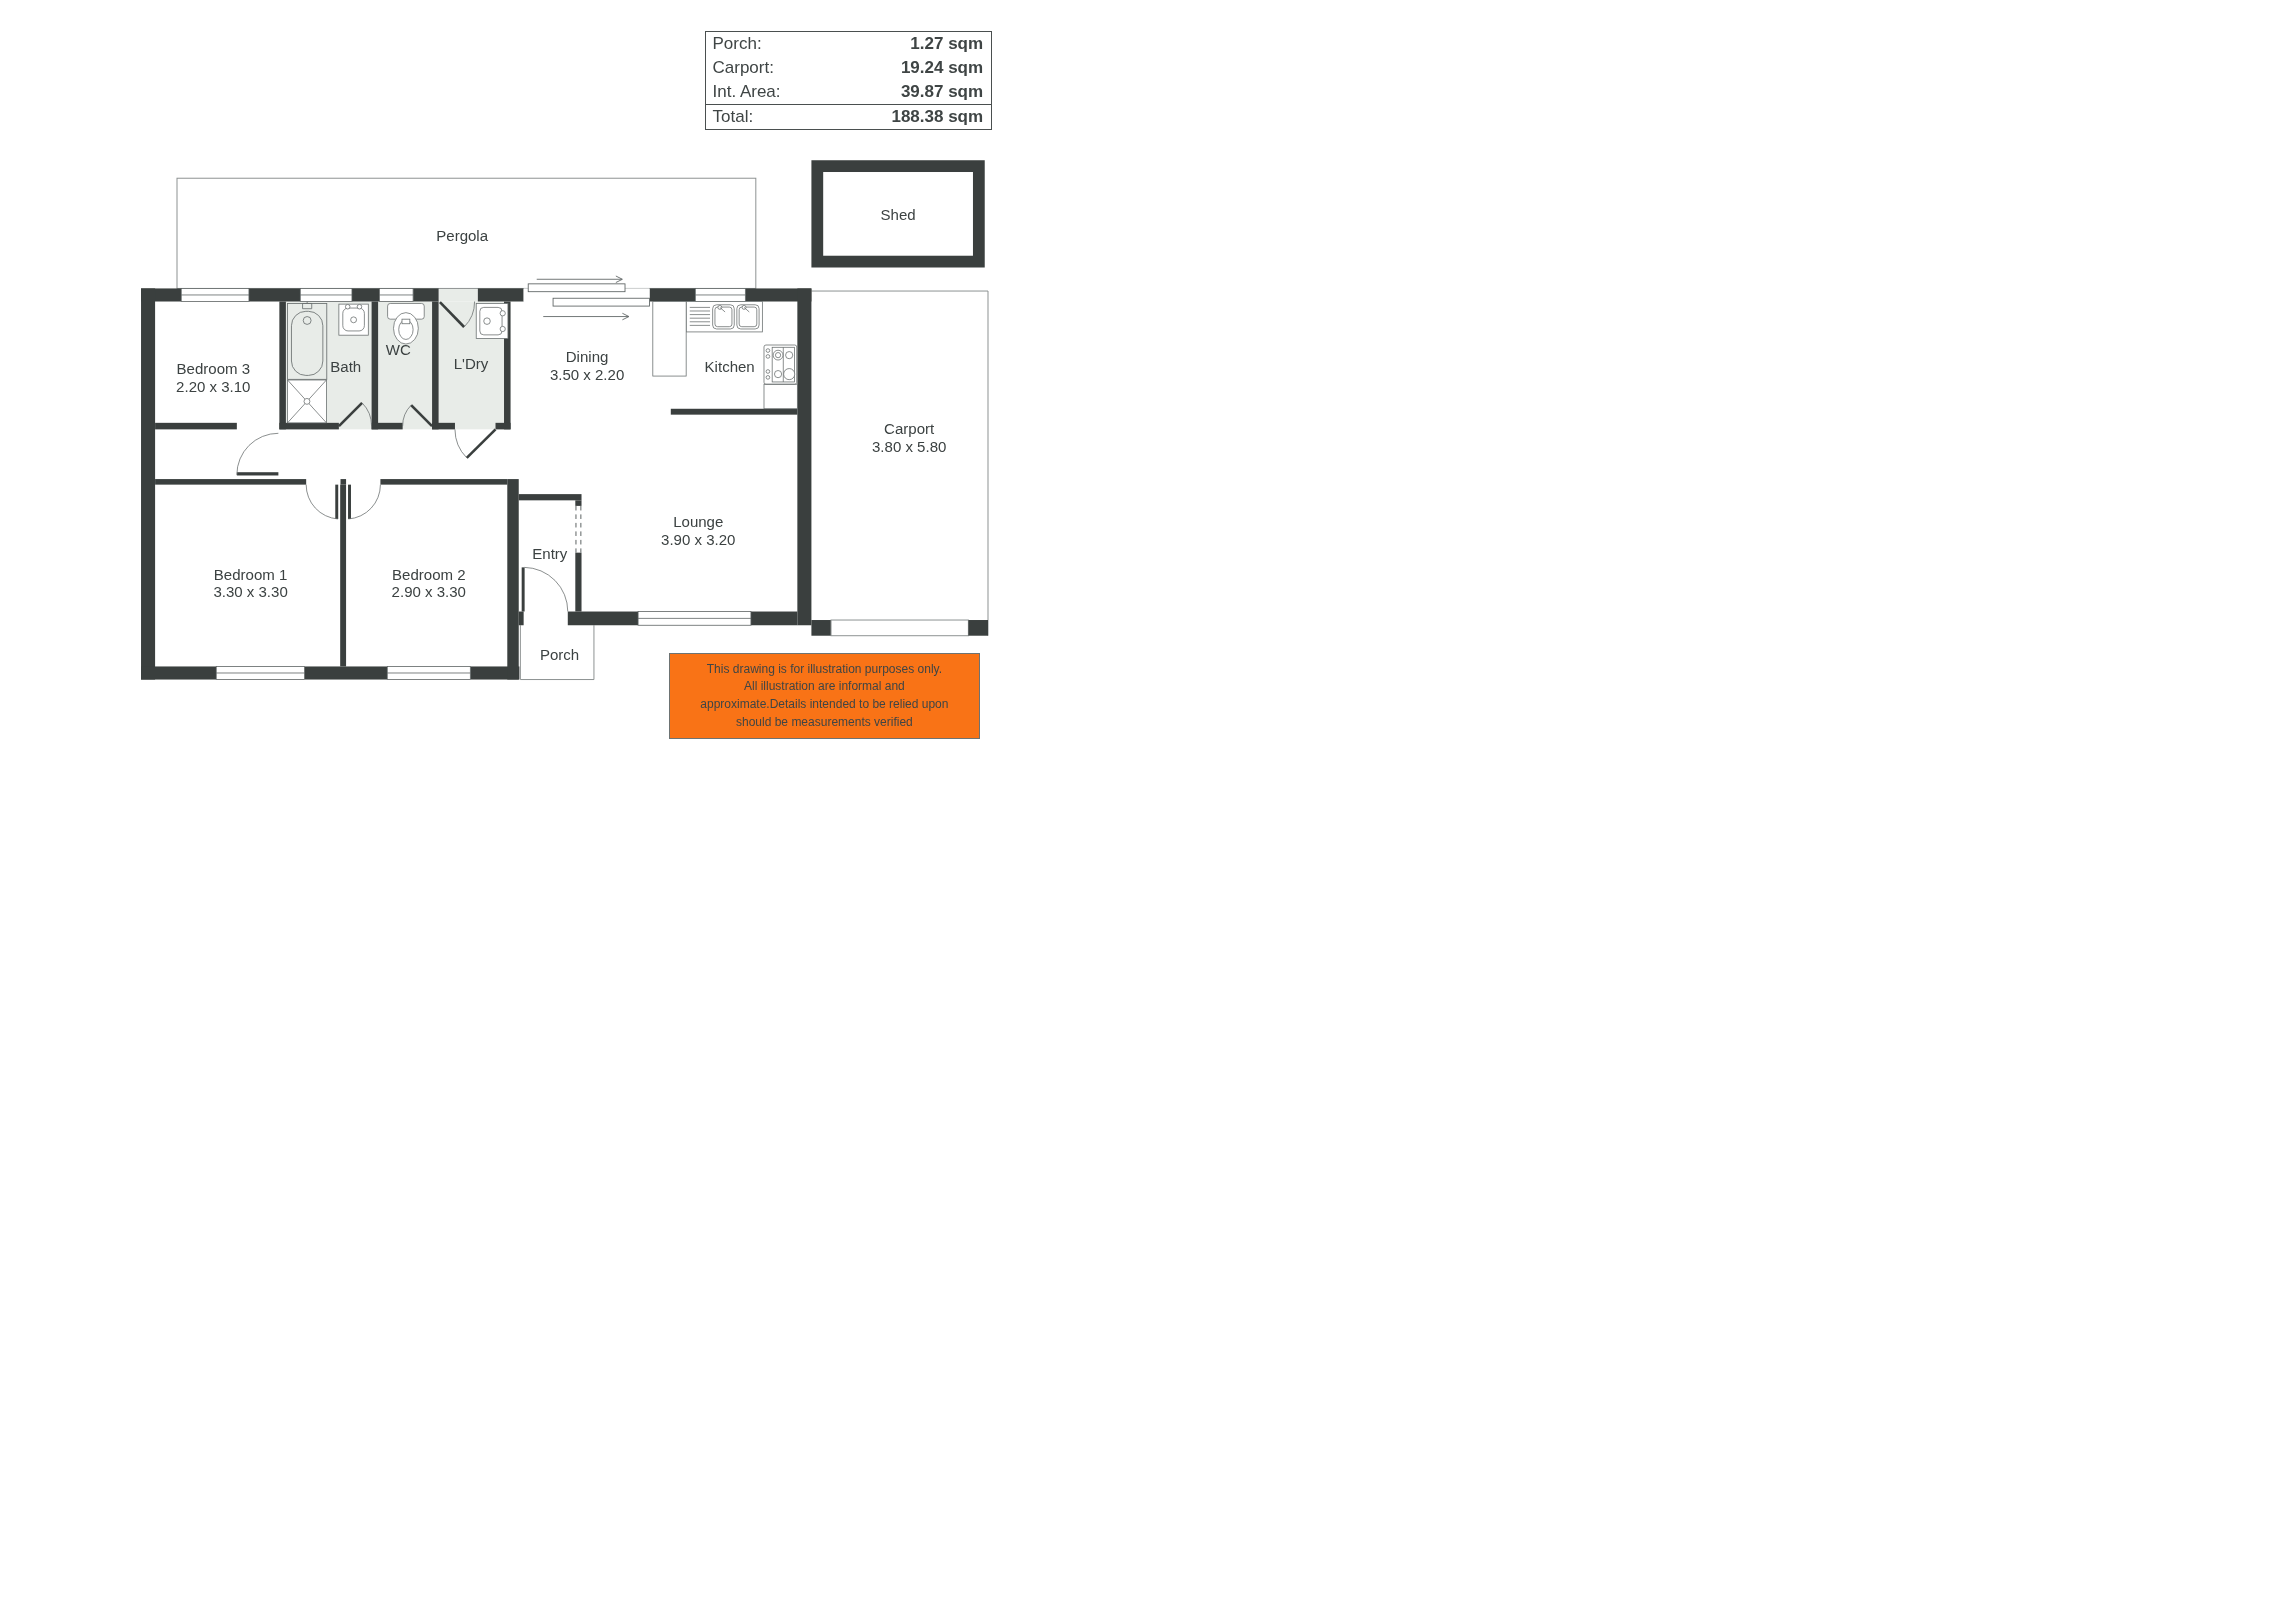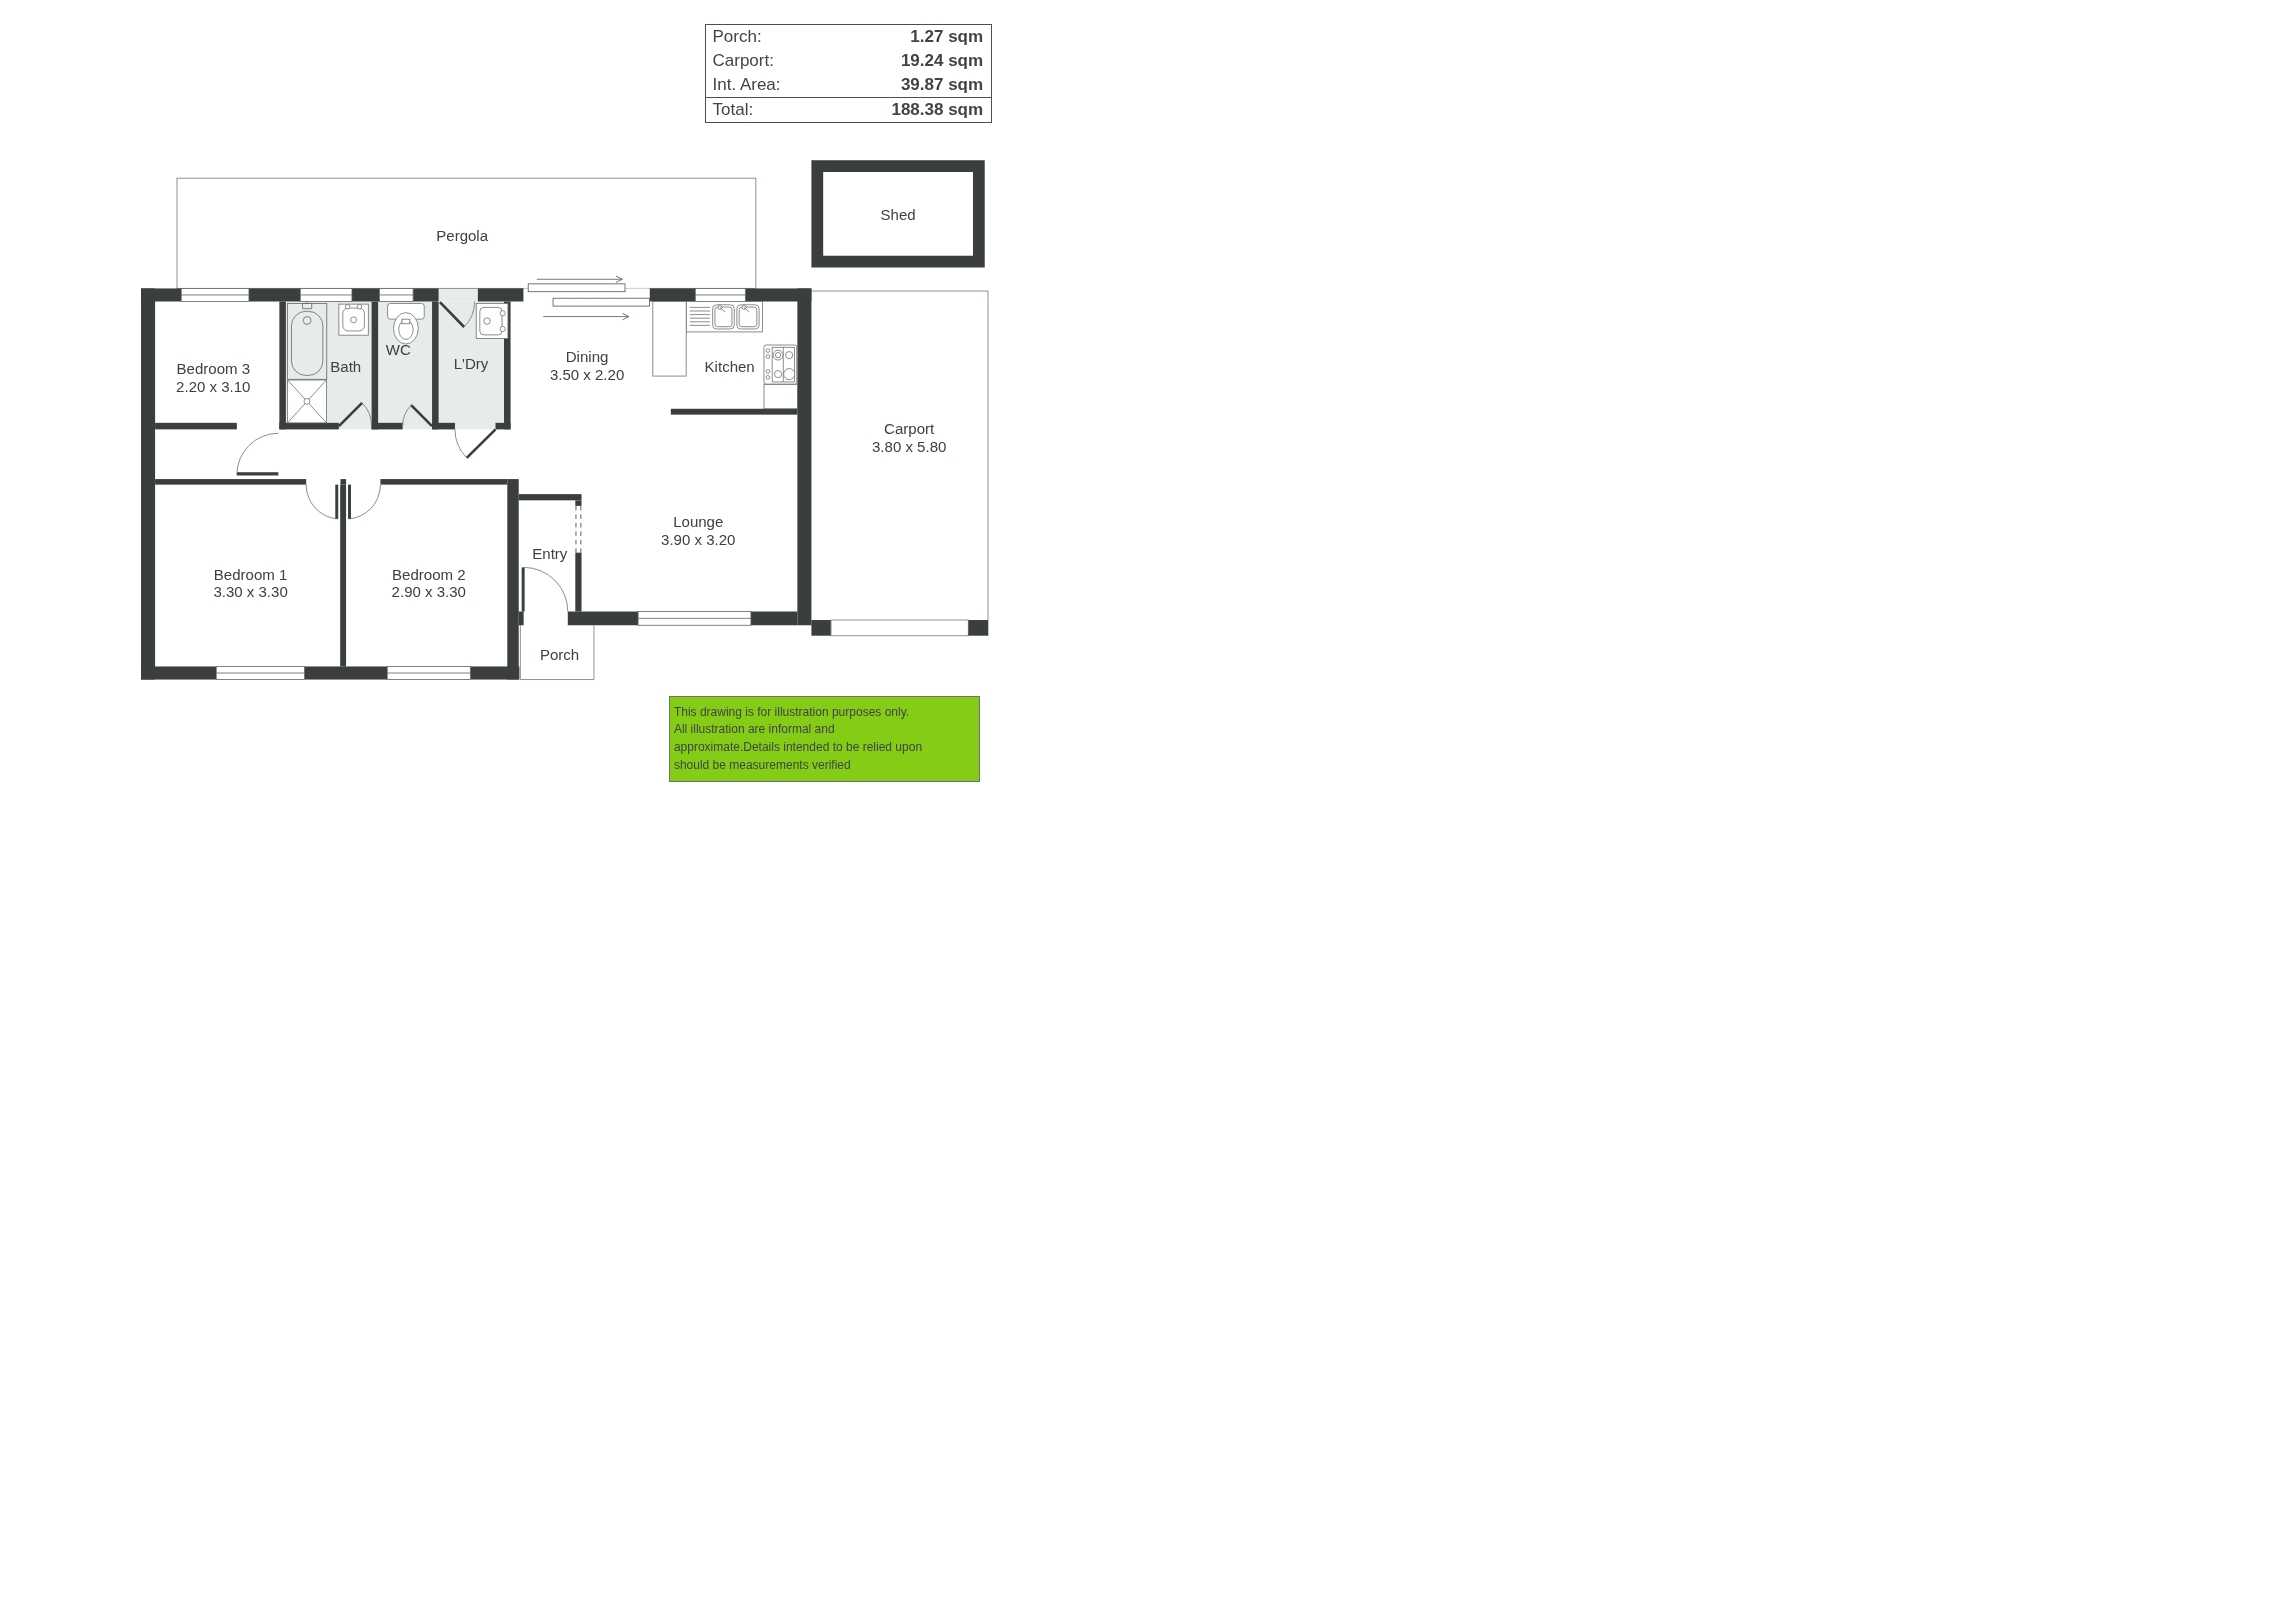--- a/index.html
+++ b/index.html
@@ -4,29 +4,29 @@
 <style>
   html,body{margin:0;padding:0;background:#ffffff;}
   body{font-family:"Liberation Sans", sans-serif;}
   #stage{position:relative;width:1148px;height:811px;background:#fff;overflow:hidden;}
   #plan-svg{position:absolute;left:0;top:0;}
   .svg-label{font-family:"Liberation Sans",sans-serif;fill:#3c4242;}
   .room-name{font-size:23px;}
   .room-dims{font-size:23px;}
 
   
-  #area-table{position:absolute;left:705px;top:24px;width:287px;color:#3f4545;font-size:17px;}
+  #area-table{position:absolute;left:705px;top:31px;width:287px;color:#3f4545;font-size:17px;}
   .tbl-box{border:1.3px solid #4a4f4f;background:#fff;}
   .tbl-box + .tbl-box{margin-top:-1.3px;}
   .tbl-row{display:flex;justify-content:space-between;align-items:center;height:24px;padding:0 7.9px 0 6.5px;}
   .tbl-row .val{text-align:right;font-weight:bold;}
 
   
-  #disclaimer{position:absolute;left:669px;top:696px;width:301px;border:0.7px solid #6d7373;
-      color:#3f4545;font-size:12px;line-height:17.7px;text-align:left;padding:6.5px 3.9px;background:#84cc16;}
+  #disclaimer{position:absolute;left:669px;top:653px;width:301px;border:0.7px solid #6d7373;
+      color:#3f4545;font-size:12px;line-height:17.7px;text-align:center;padding:6.5px 3.9px;background:#f97316;}
 </style>
 </head>
 <body>
 
 <div id="stage">
 
   <svg id="plan-svg" width="1148" height="811" viewBox="0 0 1754 1240">
 
     <g>
       <rect x="436.5" y="461" width="131" height="195.5" fill="#e8ece8"></rect>

